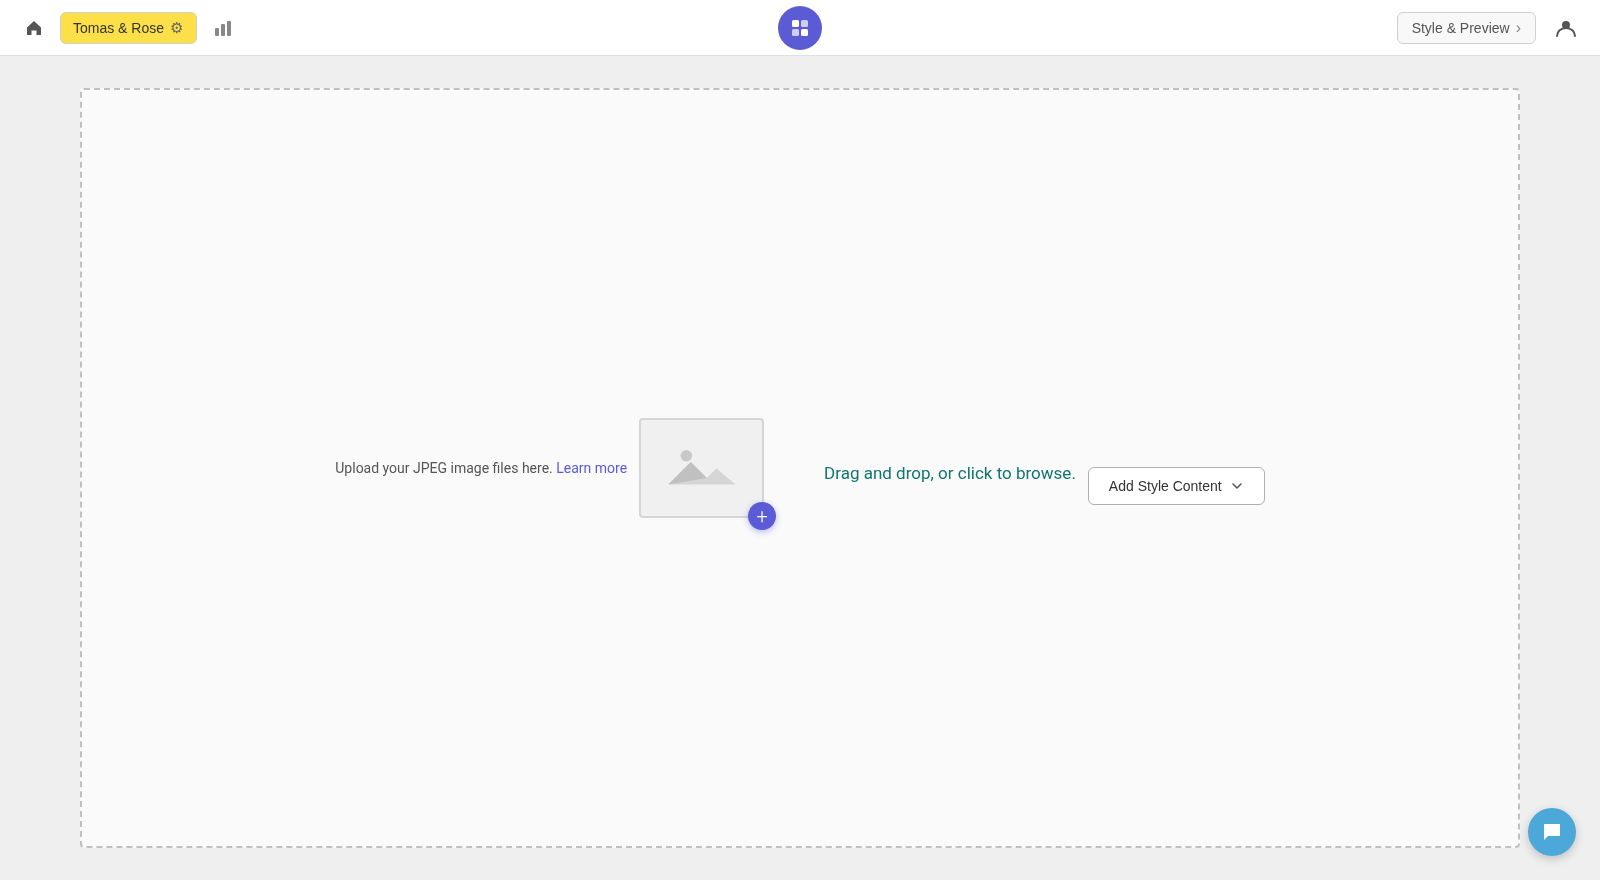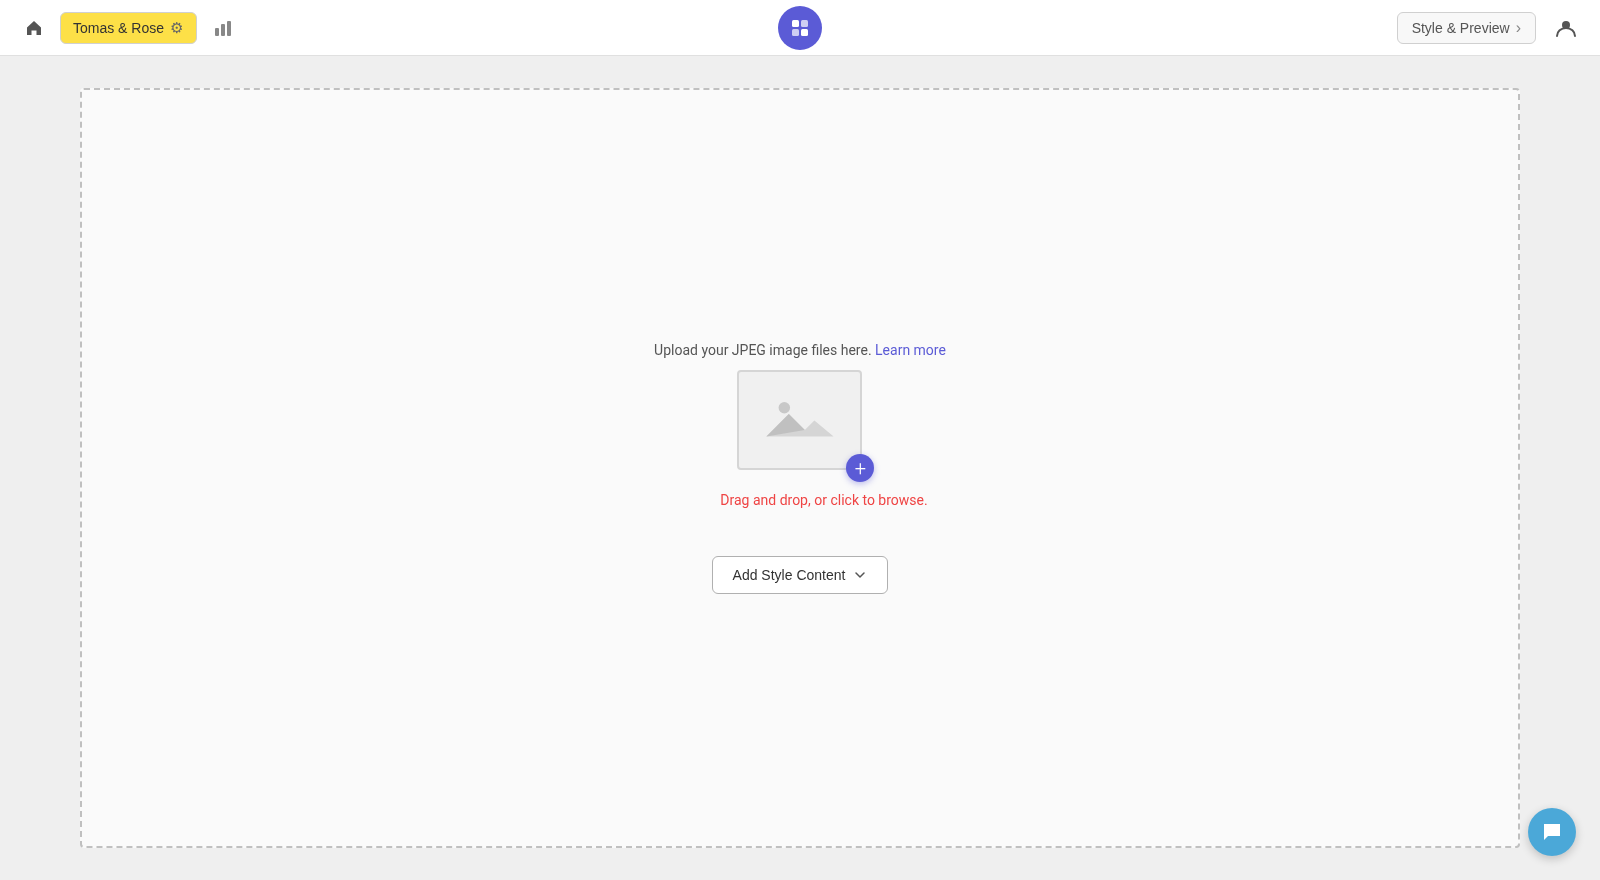--- a/index.html
+++ b/index.html
@@ -130,21 +130,21 @@
       display: flex;
       flex-direction: column;
       align-items: center;
       justify-content: center;
       gap: 0;
       position: relative;
     }
 
     .upload-section {
       display: flex;
-      flex-direction: column;
+      flex-direction: row;
       align-items: center;
       gap: 12px;
     }
 
     .upload-text {
       font-size: 14px;
       color: #555;
     }
 
     .upload-text a {
@@ -184,22 +184,22 @@
       justify-content: center;
       color: #fff;
       font-size: 20px;
       font-weight: 300;
       line-height: 1;
       cursor: pointer;
       box-shadow: 0 2px 6px rgba(91,91,214,0.4);
     }
 
     .drag-drop-text {
-      font-size: 14px;
-      color: #ef4444;
+      font-size: 17px;
+      color: #0f766e;
       margin-top: 10px;
       margin-left: 48px;
     }
 
     .add-content-btn {
       margin-top: 36px;
       display: flex;
       align-items: center;
       gap: 8px;
       border: 1px solid #b0b0b0;

